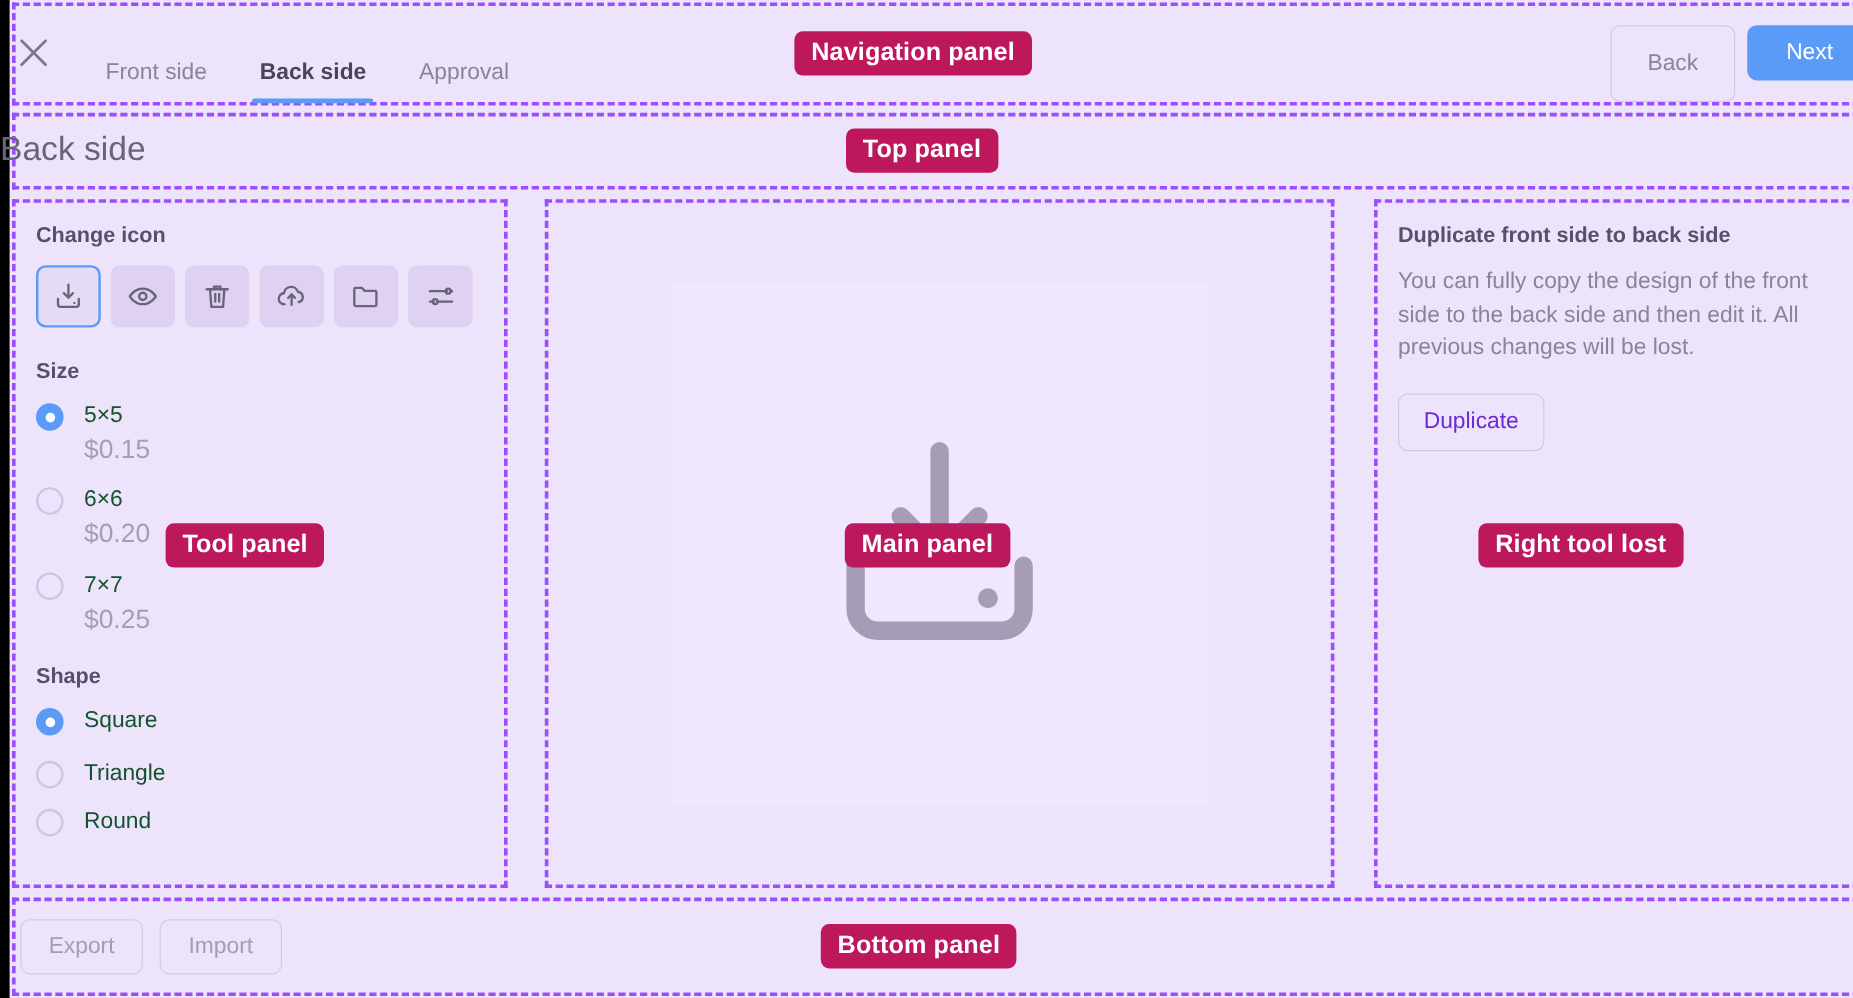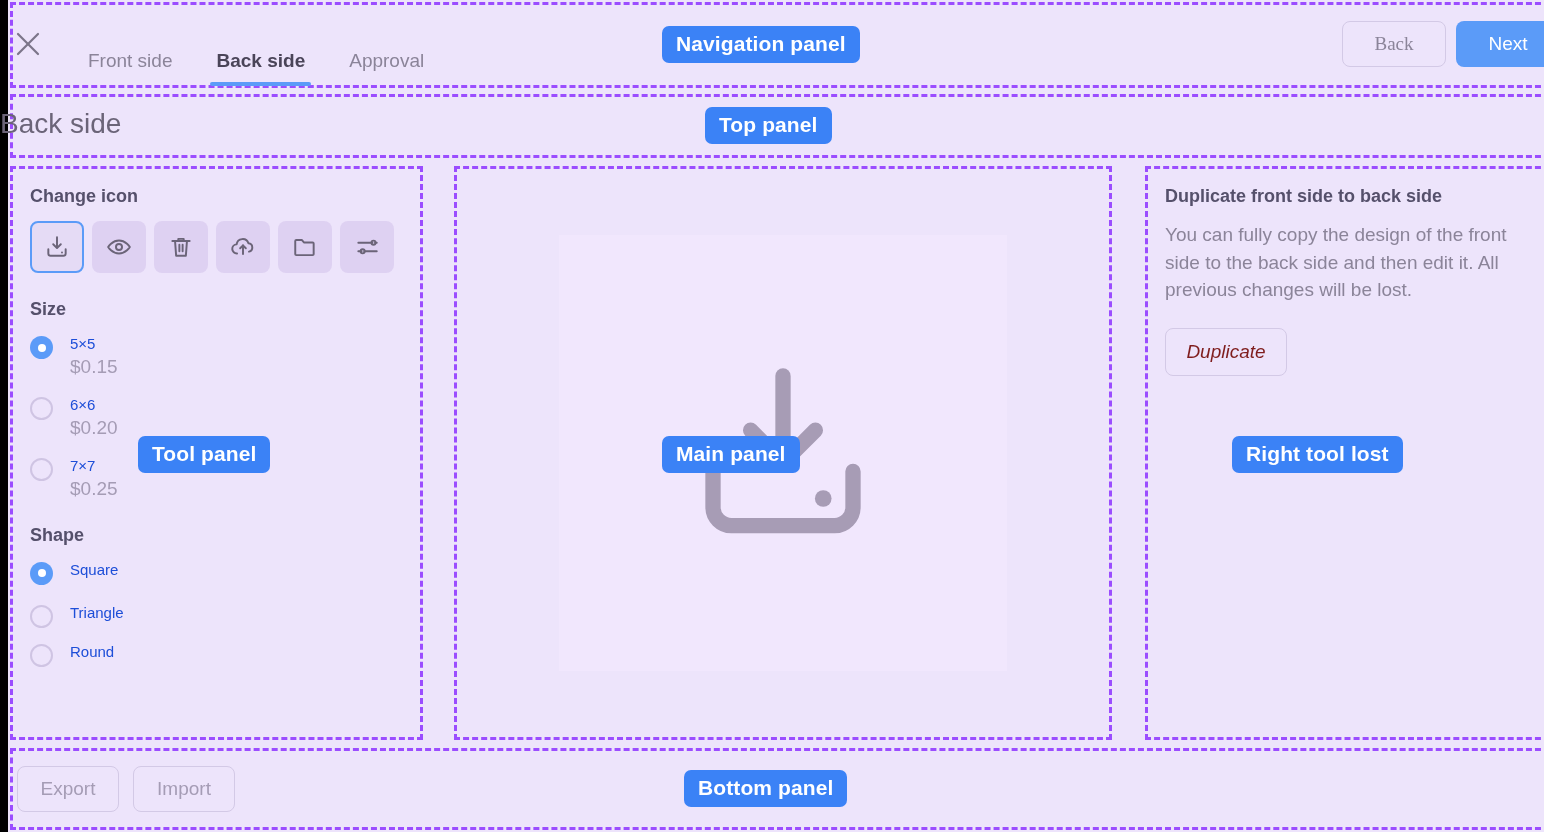--- a/index.html
+++ b/index.html
@@ -30,21 +30,21 @@
 
   
   .region {
     position: absolute;
     border: 3px dashed #9b4dff;
   }
 
   
   .ann {
     position: absolute;
-    background: #3b82f6;
+    background: #be185d;
     color: #ffffff;
     font-size: 21px;
     font-weight: bold;
     letter-spacing: 0.1px;
     padding: 7px 14px 8px 14px;
     border-radius: 7px;
     white-space: nowrap;
     z-index: 40;
     line-height: 1.05;
   }
@@ -88,27 +88,27 @@
     border-radius: 2px;
   }
 
   .nav-actions {
     position: absolute;
     right: -8px; top: 21px;
     display: flex;
     gap: 10px;
   }
   .btn-back {
-    width: 104px; height: 46px;
+    width: 104px; height: 64px;
     border: 1px solid #d3c9e6;
     border-radius: 8px;
     background: transparent;
     color: #8b8499;
     font-size: 19px;
-    font-family: Liberation Serif, serif;
+    font-family: Liberation Sans, sans-serif;
     cursor: pointer;
   }
   .btn-next {
     width: 104px; height: 46px;
     border: none;
     border-radius: 8px;
     background: #5b9bf8;
     color: #ffffff;
     font-size: 19px;
     font-family: "Liberation Sans", sans-serif;
@@ -183,26 +183,26 @@
   .radio.checked::after {
     content: "";
     position: absolute;
     left: 7.5px; top: 7.5px;
     width: 8px; height: 8px;
     border-radius: 50%;
     background: #ffffff;
   }
   .radio-text { margin-left: 17px; }
   .radio-main {
-    font-size: 15px;
-    color: #1d4ed8;
+    font-size: 19px;
+    color: #14532d;
     line-height: 1.35;
   }
   .radio-sub {
-    font-size: 19px;
+    font-size: 22px;
     color: #a59cb5;
     line-height: 1.4;
   }
 
   
   .mainpanel {
     position: absolute;
     left: 444px; top: 164px;
     width: 662px; height: 578px;
     display: flex;
@@ -236,25 +236,24 @@
     color: #8b8499;
     line-height: 1.45;
     width: 350px;
   }
   .btn-duplicate {
     margin-top: 24px;
     width: 122px; height: 48px;
     border: 1px solid #d3c9e6;
     border-radius: 8px;
     background: transparent;
-    color: #7f1d1d;
+    color: #6d28d9;
     font-size: 19px;
     font-family: "Liberation Sans", sans-serif;
     cursor: pointer;
-    font-style: italic;
   }
 
   
   .bottompanel {
     position: absolute;
     left: 0; top: 750px;
     width: 100%; height: 82px;
     padding-top: 16px;
   }
   .bottom-btns {
@@ -434,18 +433,18 @@
   <div class="bottompanel">
     <div class="bottom-btns">
       <button class="btn-ghost">Export</button>
       <button class="btn-ghost">Import</button>
     </div>
   </div>
 
   <div class="ann" style="left:654px; top:26px;">Navigation panel</div>
   <div class="ann" style="left:697px; top:107px;">Top panel</div>
   <div class="ann" style="left:130px; top:436px;">Tool panel</div>
-  <div class="ann" style="left:654px; top:436px;text-align:right;">Main panel</div>
+  <div class="ann" style="left:696px; top:436px;text-align:right;">Main panel</div>
   <div class="ann" style="left:1224px; top:436px;">Right tool lost</div>
   <div class="ann" style="left:676px; top:770px;">Bottom panel</div>
 
 </div>
 </div>
 
 </body></html>

